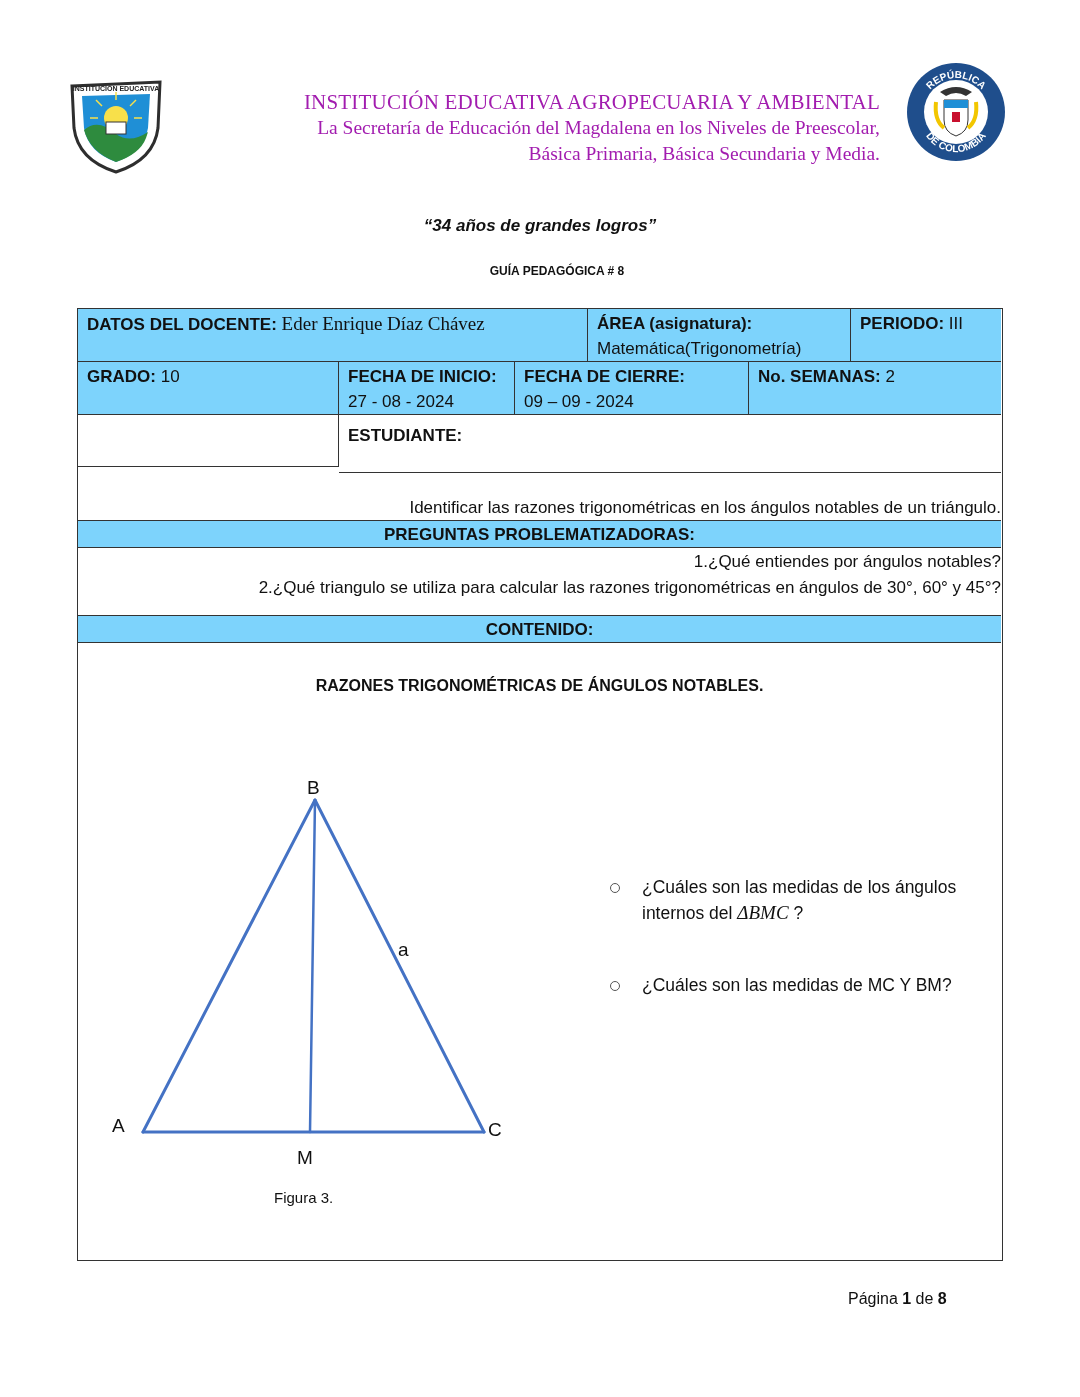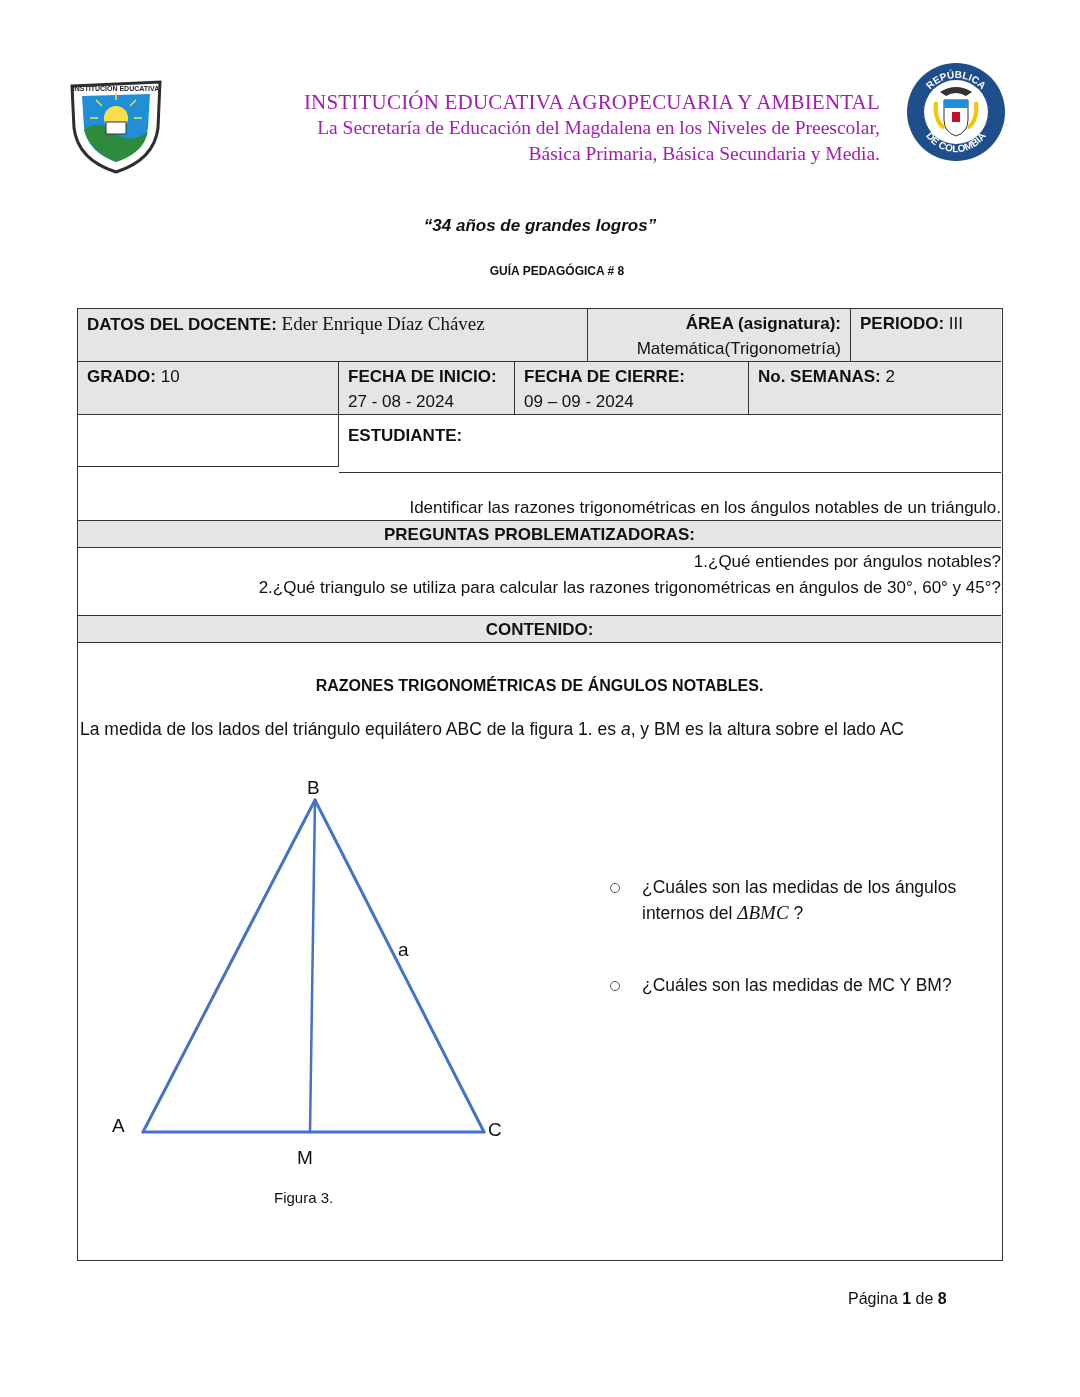--- a/index.html
+++ b/index.html
@@ -19,21 +19,21 @@
   .motto { position: absolute; left: 0; width: 1080px; top: 216px; text-align: center;
            font-style: italic; font-weight: bold; font-size: 17px; }
   .guide-title { position: absolute; left: 0; width: 1080px; top: 264px; text-align: center;
            font-weight: bold; font-size: 12px; padding-left: 34px; }
 
   .frame { position: absolute; left: 77px; top: 308px; width: 926px; height: 953px;
            border: 1.5px solid #333; }
 
   .cell { position: absolute; border-right: 1.5px solid #333; border-bottom: 1.5px solid #333;
           font-size: 17px; line-height: 26px; padding: 2px 9px; }
-  .shade { background: #e5e5e5; }
+  .shade { background: #7dd3fc; }
   .b { font-weight: bold; }
   .serif-val { font-family: "Liberation Serif", serif; font-size: 19px; }
 
   .band { position: absolute; left: 0; width: 923px; border-bottom: 1.5px solid #333;
           font-size: 17px; line-height: 24px; text-align: right; }
   .band.center { text-align: center; font-weight: bold; }
   .band.left { padding-left: 9px; }
 
   .q-list { list-style: none; padding-left: 42px; }
   .q-list li { font-size: 17px; line-height: 26px; }
@@ -103,21 +103,21 @@
 </div>
 
 <div class="motto">“34 años de grandes logros”</div>
 <div class="guide-title">GUÍA PEDAGÓGICA # 8</div>
 
 <div class="frame">
 
   <div class="cell shade" style="left:0; top:0; width:510px; height:53px;">
     <span class="b">DATOS DEL DOCENTE:</span><span class="serif-val"> Eder Enrique Díaz Chávez</span>
   </div>
-  <div class="cell shade" style="left:510px; top:0; width:263px; height:53px; line-height:25px;text-align:right;">
+  <div class="cell shade" style="left:510px; top:0; width:263px; height:53px; line-height:25px;">
     <div class="b">ÁREA (asignatura):</div>
     <div>Matemática(Trigonometría)</div>
   </div>
   <div class="cell shade" style="left:773px; top:0; width:150px; height:53px; border-right:none;">
     <span class="b">PERIODO:</span><span> III</span>
   </div>
 
   <div class="cell shade" style="left:0; top:53px; width:261px; height:53px;">
     <span class="b">GRADO:</span><span> 10</span>
   </div>
@@ -145,23 +145,20 @@
   <div class="band" style="top:239px; height:68px; padding-top:1px;">
     <ul class="q-list">
       <li><span class="num">1.</span><span>¿Qué entiendes por ángulos notables?</span></li>
       <li><span class="num">2.</span><span>¿Qué triangulo se utiliza para calcular las razones trigonométricas en ángulos de 30°, 60° y 45°?</span></li>
     </ul>
   </div>
 
   <div class="band center shade" style="top:307px; height:27px; line-height:27px;">CONTENIDO:</div>
 
   <div class="content-title">RAZONES TRIGONOMÉTRICAS DE ÁNGULOS NOTABLES.</div>
-  <div class="content-intro">
-    <span>La medida de los lados del triángulo equilátero ABC de la figura 1. es </span><i>a</i><span>, y BM es la altura sobre el lado AC</span>
-  </div>
 
   <div class="figure">
     <svg width="430" height="420" viewBox="0 0 430 420">
       <g stroke="#4472c4" stroke-width="3" fill="none" stroke-linecap="round">
         <line x1="45" y1="368" x2="217" y2="36"></line>
         <line x1="217" y1="36" x2="386" y2="368"></line>
         <line x1="45" y1="368" x2="386" y2="368"></line>
         <line x1="217" y1="36" x2="212" y2="368" stroke-width="2.5"></line>
       </g>
       <g font-family="Liberation Sans, sans-serif" font-size="19" fill="#111">

